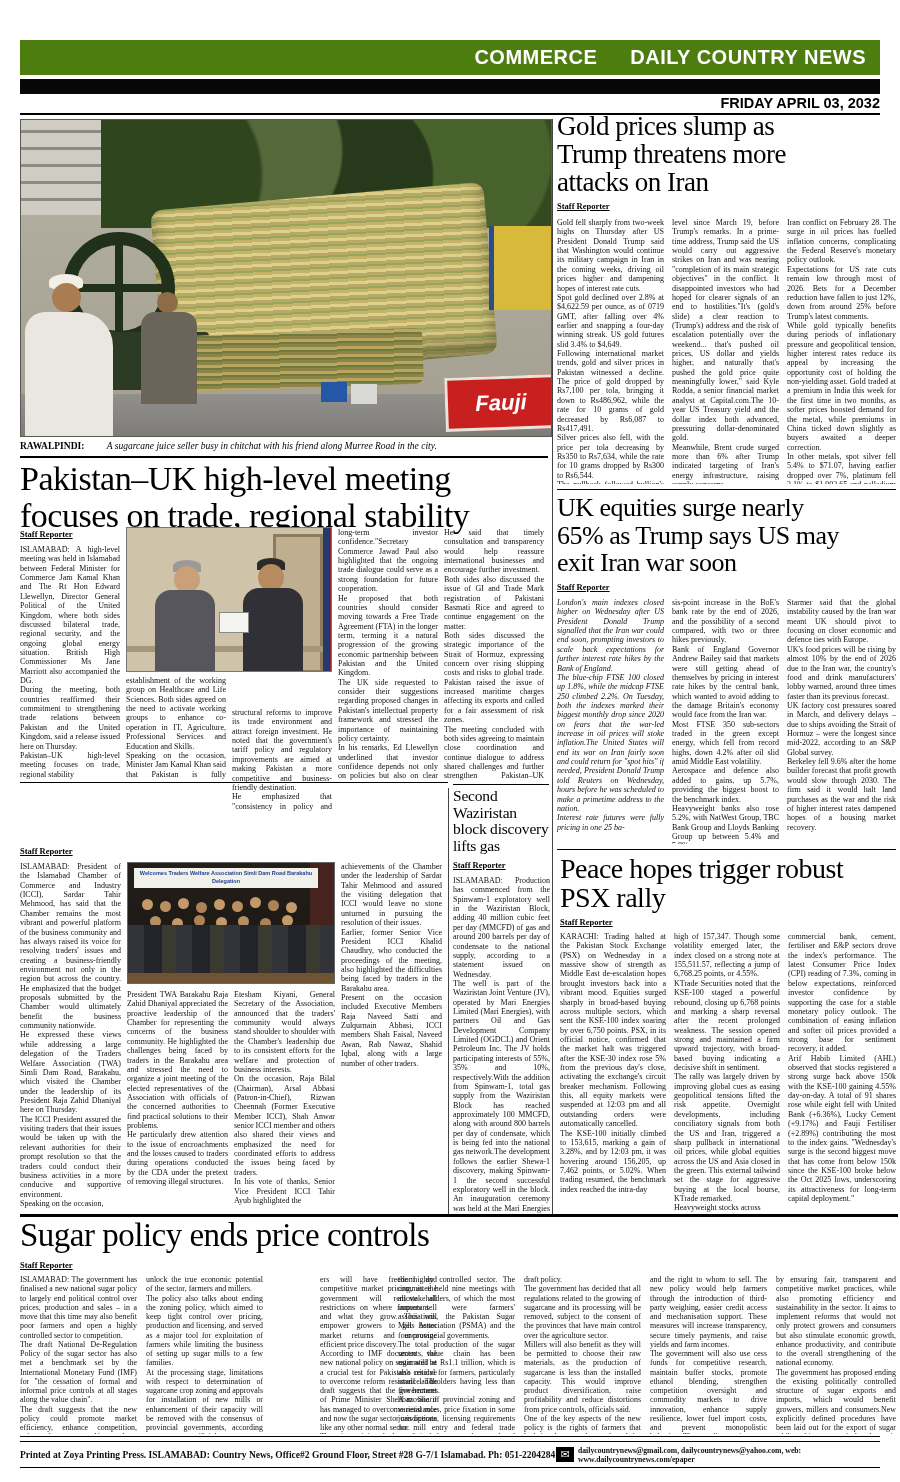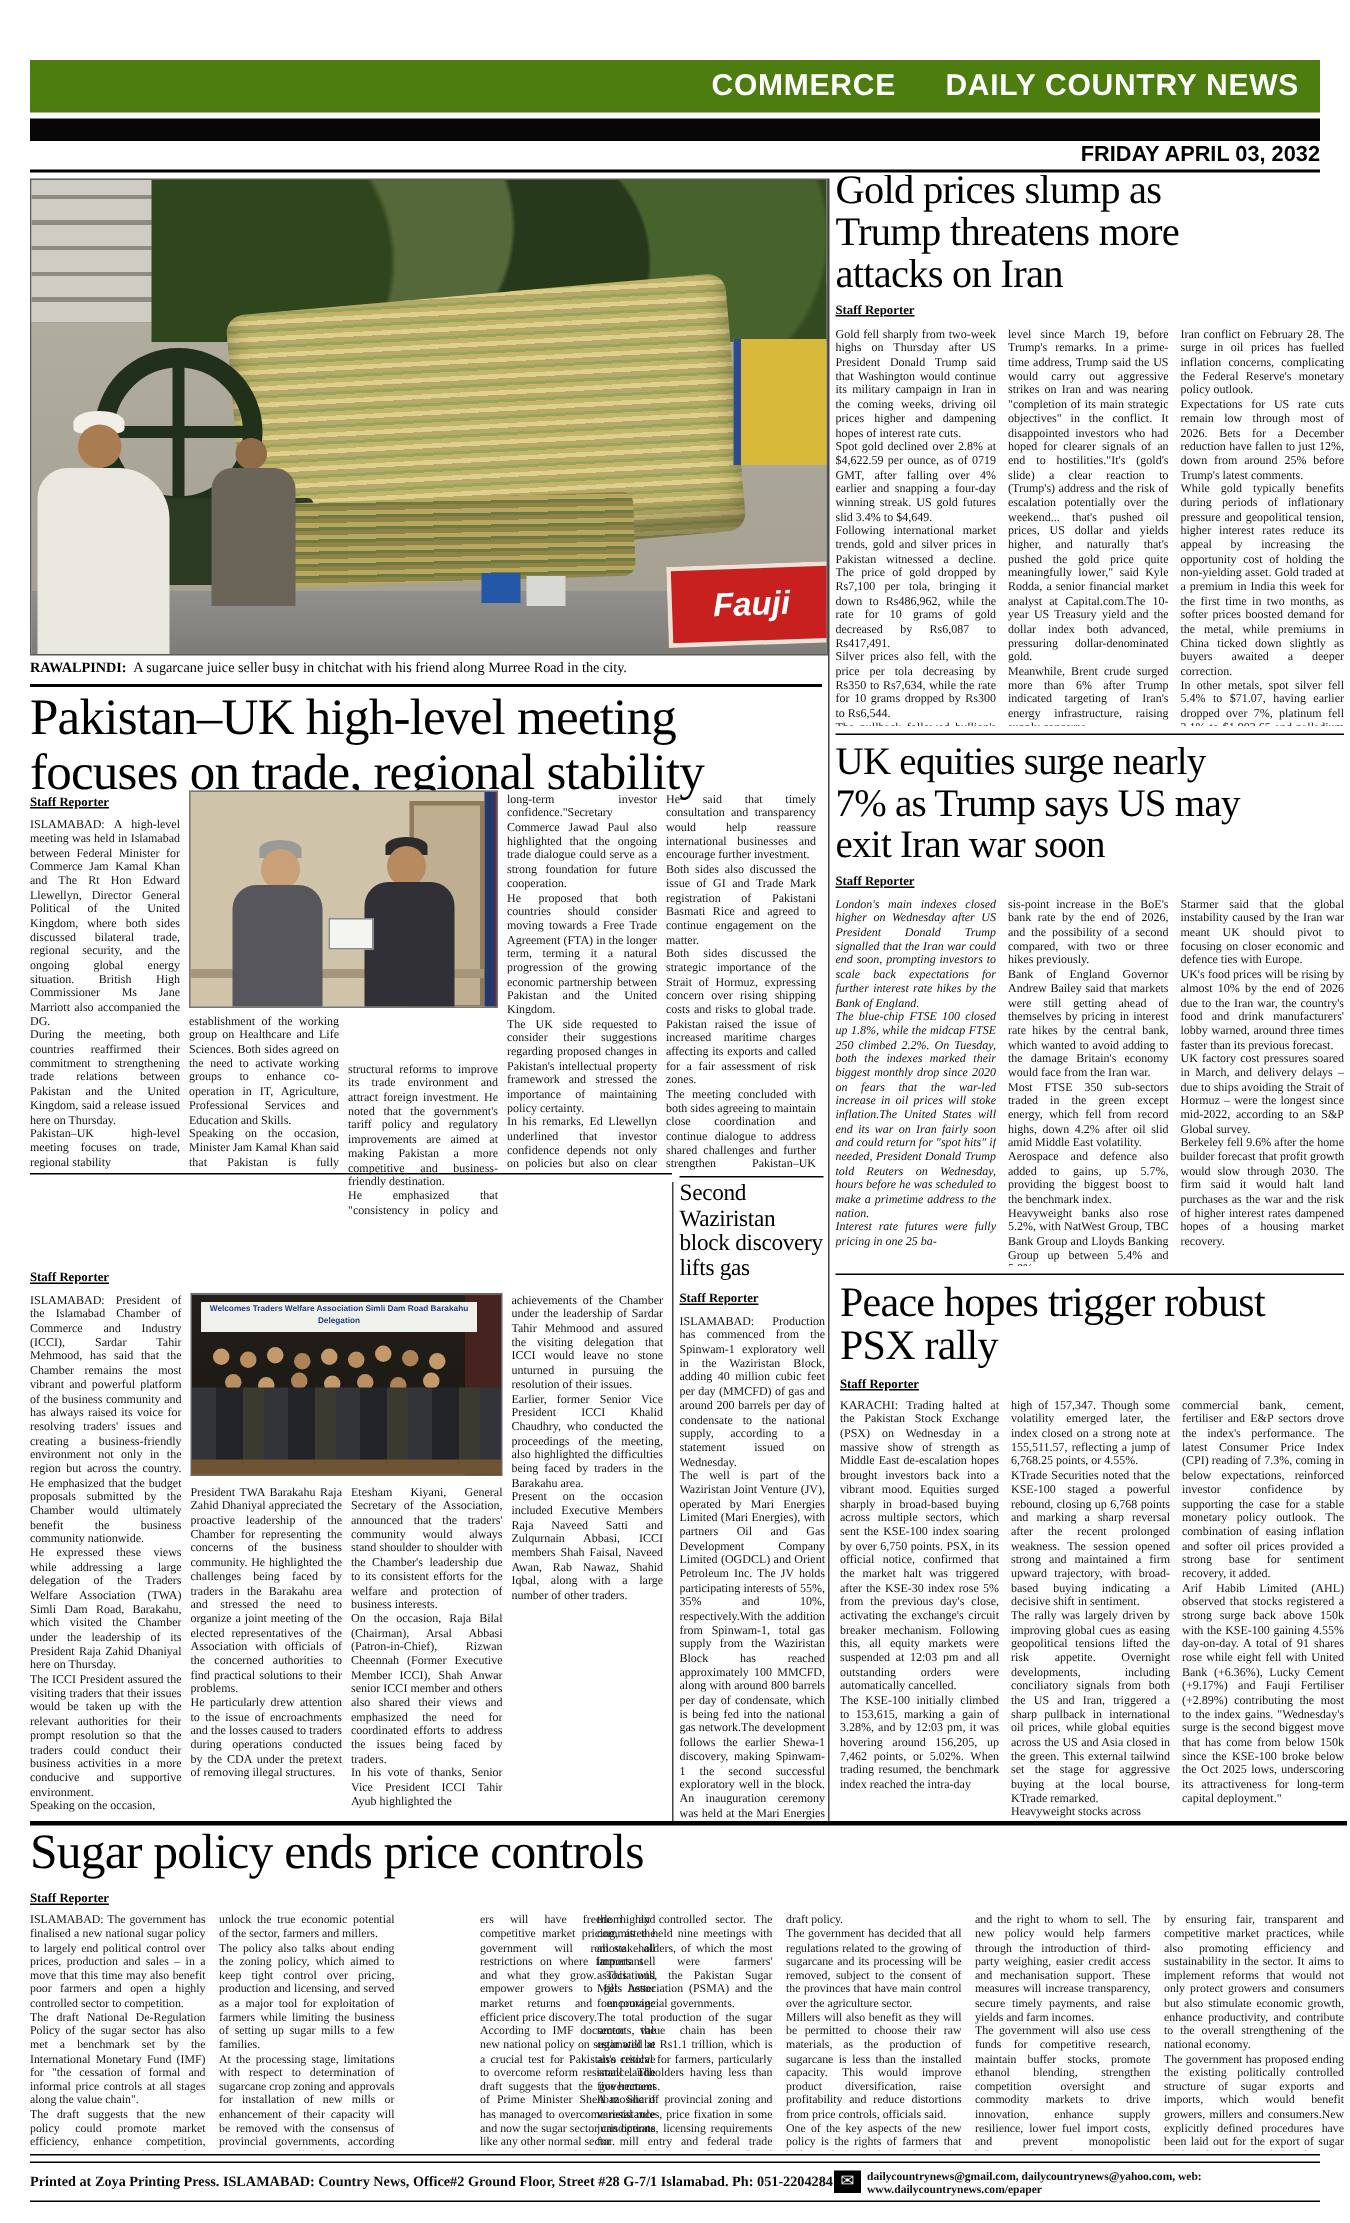--- a/index.html
+++ b/index.html
@@ -118,21 +118,21 @@
     <div class="lp-cans"></div>
     <div class="lp-man2-head"></div>
     <div class="lp-man2-body"></div>
     <div class="lp-man1-cap"></div>
     <div class="lp-man1-head"></div>
     <div class="lp-man1-body"></div>
     <div class="lp-fauji">Fauji</div>
   </div>
   <div class="abs caption" style="left:20px;top:441px;width:530px;">
     <b>RAWALPINDI:</b>
-    <span style="margin-left:2px;">A sugarcane juice seller busy in chitchat with his friend along Murree Road in the city.</span>
+    <span style="margin-left:20px;font-style:italic;">A sugarcane juice seller busy in chitchat with his friend along Murree Road in the city.</span>
   </div>
   <div class="rule" style="left:20px;top:456px;width:528px;height:2px;"></div>
 
   <div class="abs headline" style="left:20px;top:460px;width:530px;font-size:34px;line-height:1.1;">Pakistan–UK high-level meeting
 focuses on trade, regional stability</div>
   <div class="abs byline" style="left:20px;top:529px;">Staff Reporter</div>
   <div class="abs body-text" style="left:20px;top:545px;width:100px;height:235px;">ISLAMABAD:      A high-level meeting was held in Islamabad between Federal Minister for Commerce Jam Kamal Khan and The Rt Hon Edward Llewellyn, Director General Political of the United Kingdom, where both sides discussed bilateral trade, regional security, and the ongoing global energy situation. British High Commissioner Ms Jane Marriott also accompanied the DG.
 During the meeting, both countries reaffirmed their commitment to strengthening trade relations between Pakistan and the United Kingdom, said a release issued here on Thursday.
 Pakistan–UK high-level meeting focuses on trade, regional stability
 They reviewed progress on the Pakistan–UK Trade Dialogue and appreciated the</div>
@@ -175,21 +175,21 @@
   <div class="abs body-text" style="left:672px;top:218px;width:107px;height:266px;">level since March 19, before Trump's remarks. In a prime-time address, Trump said the US would carry out aggressive strikes on Iran and was nearing "completion of its main strategic objectives" in the conflict. It disappointed investors who had hoped for clearer signals of an end to hostilities."It's (gold's slide) a clear reaction to (Trump's) address and the risk of escalation potentially over the weekend... that's pushed oil prices, US dollar and yields higher, and naturally that's pushed the gold price quite meaningfully lower," said Kyle Rodda, a senior financial market analyst at Capital.com.The 10-year US Treasury yield and the dollar index both advanced, pressuring dollar-denominated gold.
 Meanwhile, Brent crude surged more than 6% after Trump indicated targeting of Iran's energy infrastructure, raising supply concerns.
 Gold had dropped 11% in March, its worst monthly performance since 2008, following the outbreak of the</div>
   <div class="abs body-text" style="left:787px;top:218px;width:109px;height:266px;">Iran conflict on February 28. The surge in oil prices has fuelled inflation concerns, complicating the Federal Reserve's monetary policy outlook.
 Expectations for US rate cuts remain low through most of 2026. Bets for a December reduction have fallen to just 12%, down from around 25% before Trump's latest comments.
 While gold typically benefits during periods of inflationary pressure and geopolitical tension, higher interest rates reduce its appeal by increasing the opportunity cost of holding the non-yielding asset. Gold traded at a premium in India this week for the first time in two months, as softer prices boosted demand for the metal, while premiums in China ticked down slightly as buyers awaited a deeper correction.
 In other metals, spot silver fell 5.4% to $71.07, having earlier dropped over 7%, platinum fell 3.1% to $1,902.65 and palladium shed 1.8% to $1,446.53.</div>
   <div class="rule" style="left:557px;top:489px;width:339px;height:1px;"></div>
 
   <div class="abs headline" style="left:557px;top:494px;width:343px;font-size:26px;line-height:1.06;">UK equities surge nearly
-7% as Trump says US may
+65% as Trump says US may
 exit Iran war soon</div>
   <div class="abs byline" style="left:557px;top:582px;">Staff Reporter</div>
   <div class="abs body-text" style="left:557px;top:598px;width:107px;height:246px;font-style:italic;">London's main indexes closed higher on Wednesday after US President Donald Trump signalled that the Iran war could end soon, prompting investors to scale back expectations for further interest rate hikes by the Bank of England.
 The blue-chip FTSE 100 closed up 1.8%, while the midcap FTSE 250 climbed 2.2%. On Tuesday, both the indexes marked their biggest monthly drop since 2020 on fears that the war-led increase in oil prices will stoke inflation.The United States will end its war on Iran fairly soon and could return for "spot hits" if needed, President Donald Trump told Reuters on Wednesday, hours before he was scheduled to make a primetime address to the nation.
 Interest rate futures were fully pricing in one 25 ba-</div>
   <div class="abs body-text" style="left:672px;top:598px;width:107px;height:246px;">sis-point increase in the BoE's bank rate by the end of 2026, and the possibility of a second compared, with two or three hikes previously.
 Bank of England Governor Andrew Bailey said that markets were still getting ahead of themselves by pricing in interest rate hikes by the central bank, which wanted to avoid adding to the damage Britain's economy would face from the Iran war.
 Most FTSE 350 sub-sectors traded in the green except energy, which fell from record highs, down 4.2% after oil slid amid Middle East volatility.
 Aerospace and defence also added to gains, up 5.7%, providing the biggest boost to the benchmark index.
 Heavyweight banks also rose 5.2%, with NatWest Group, TBC Bank Group and Lloyds Banking Group up between 5.4% and 5.8%.

